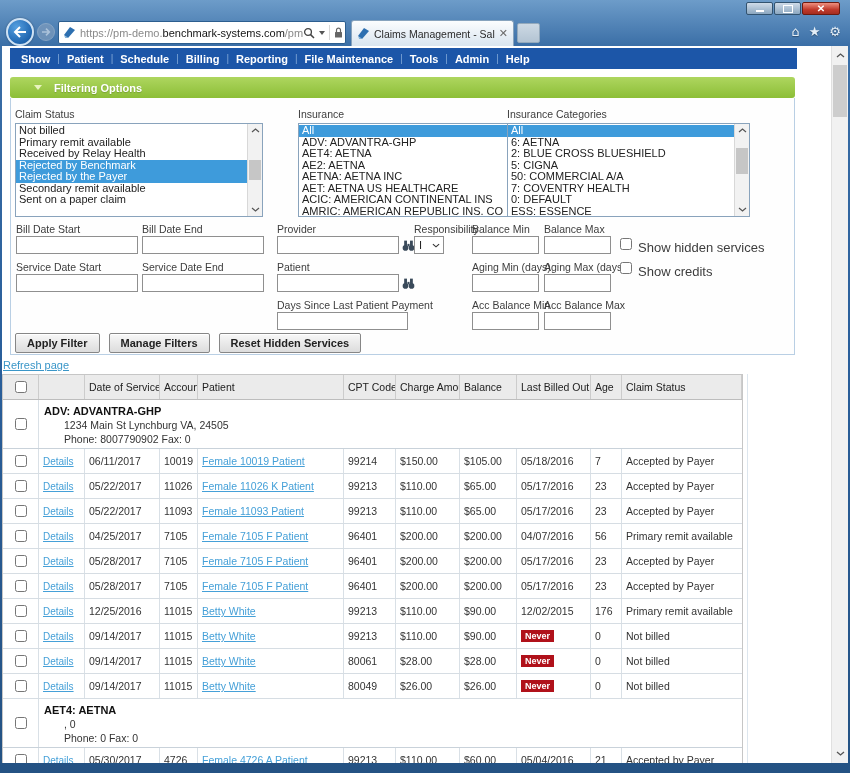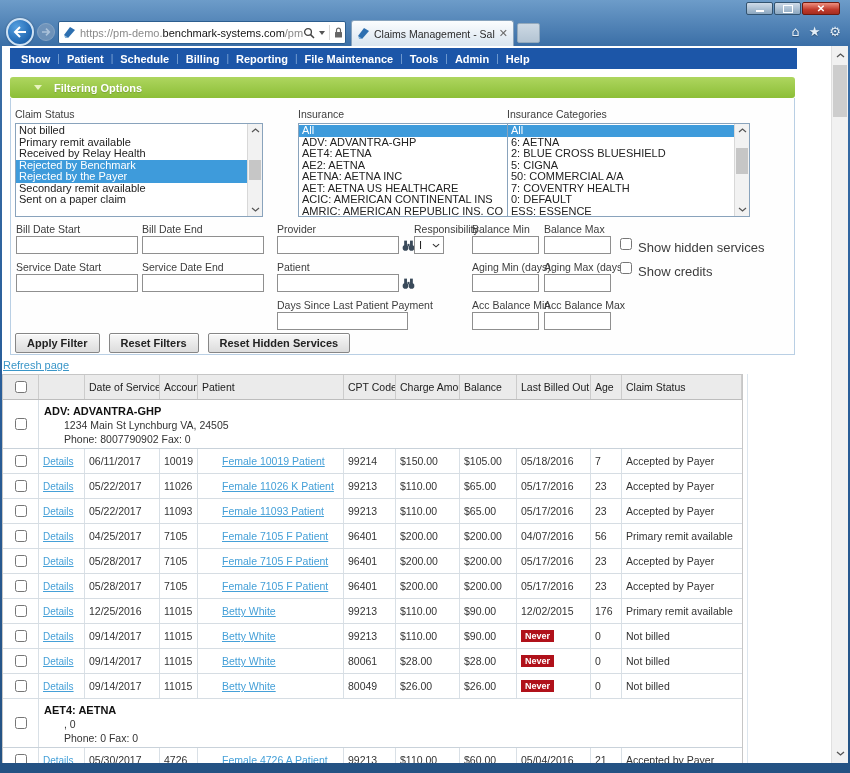--- a/index.html
+++ b/index.html
@@ -119,21 +119,21 @@
   .c-bal{width:57px;}
   .c-lbo{width:74px;}
   .c-age{width:31px;}
   .c-status{width:120px;border-right:none;}
   .t-group{border-bottom:1px solid #c9d2da;}
   .t-group .c-check{height:48px;}
   .group-info{flex:1;padding:4px 0 0 5px;}
   .g-name{font-size:11px;font-weight:bold;color:#111;line-height:14px;}
   .g-line{font-size:10.5px;color:#333;line-height:14px;margin-left:20px;}
   .dlink{color:#45a0d8;text-decoration:underline;font-size:10px;cursor:pointer;}
-  .plink{color:#45a0d8;text-decoration:underline;cursor:pointer;margin-left:20px;}
+  .plink{color:#45a0d8;text-decoration:underline;cursor:pointer;}
   .never-badge{display:inline-block;background:#b0111a;color:#fff;font-size:9px;font-weight:bold;
                padding:1px 4px;line-height:10px;vertical-align:middle;position:relative;top:-1px;}
   .tbl-right-line{position:absolute;left:745px;top:328px;bottom:0;width:1px;background:#dde6ee;}
   input[type=checkbox]{width:12px;height:12px;margin:0;}
 </style>
 </head>
 <body>
 
 <div class="frame">
   <div class="titlebar">
@@ -370,21 +370,21 @@
 
         <span class="flabel fl-c fx3">Days Since Last Patient Payment</span>
         <span class="flabel fl-c fx5">Acc Balance Min</span>
         <span class="flabel fl-c fx6">Acc Balance Max</span>
         <input class="ti ti-c fx3 tw-md" type="text" style="">
         <input class="ti ti-c fx5 tw-sm" type="text" style="">
         <input class="ti ti-c fx6 tw-sm" type="text" style="">
 
         <div class="fbtns">
           <button class="btn">Apply Filter</button>
-          <button class="btn">Reset Filters</button>
+          <button class="btn">Manage Filters</button>
           <button class="btn">Reset Hidden Services</button>
         </div>
       </div>
 
       <span class="refresh">Refresh page</span>
 
       <div class="claims">
           <div class="t-row t-head">
             <div class="t-cell c-check">
               <input type="checkbox" style="">

